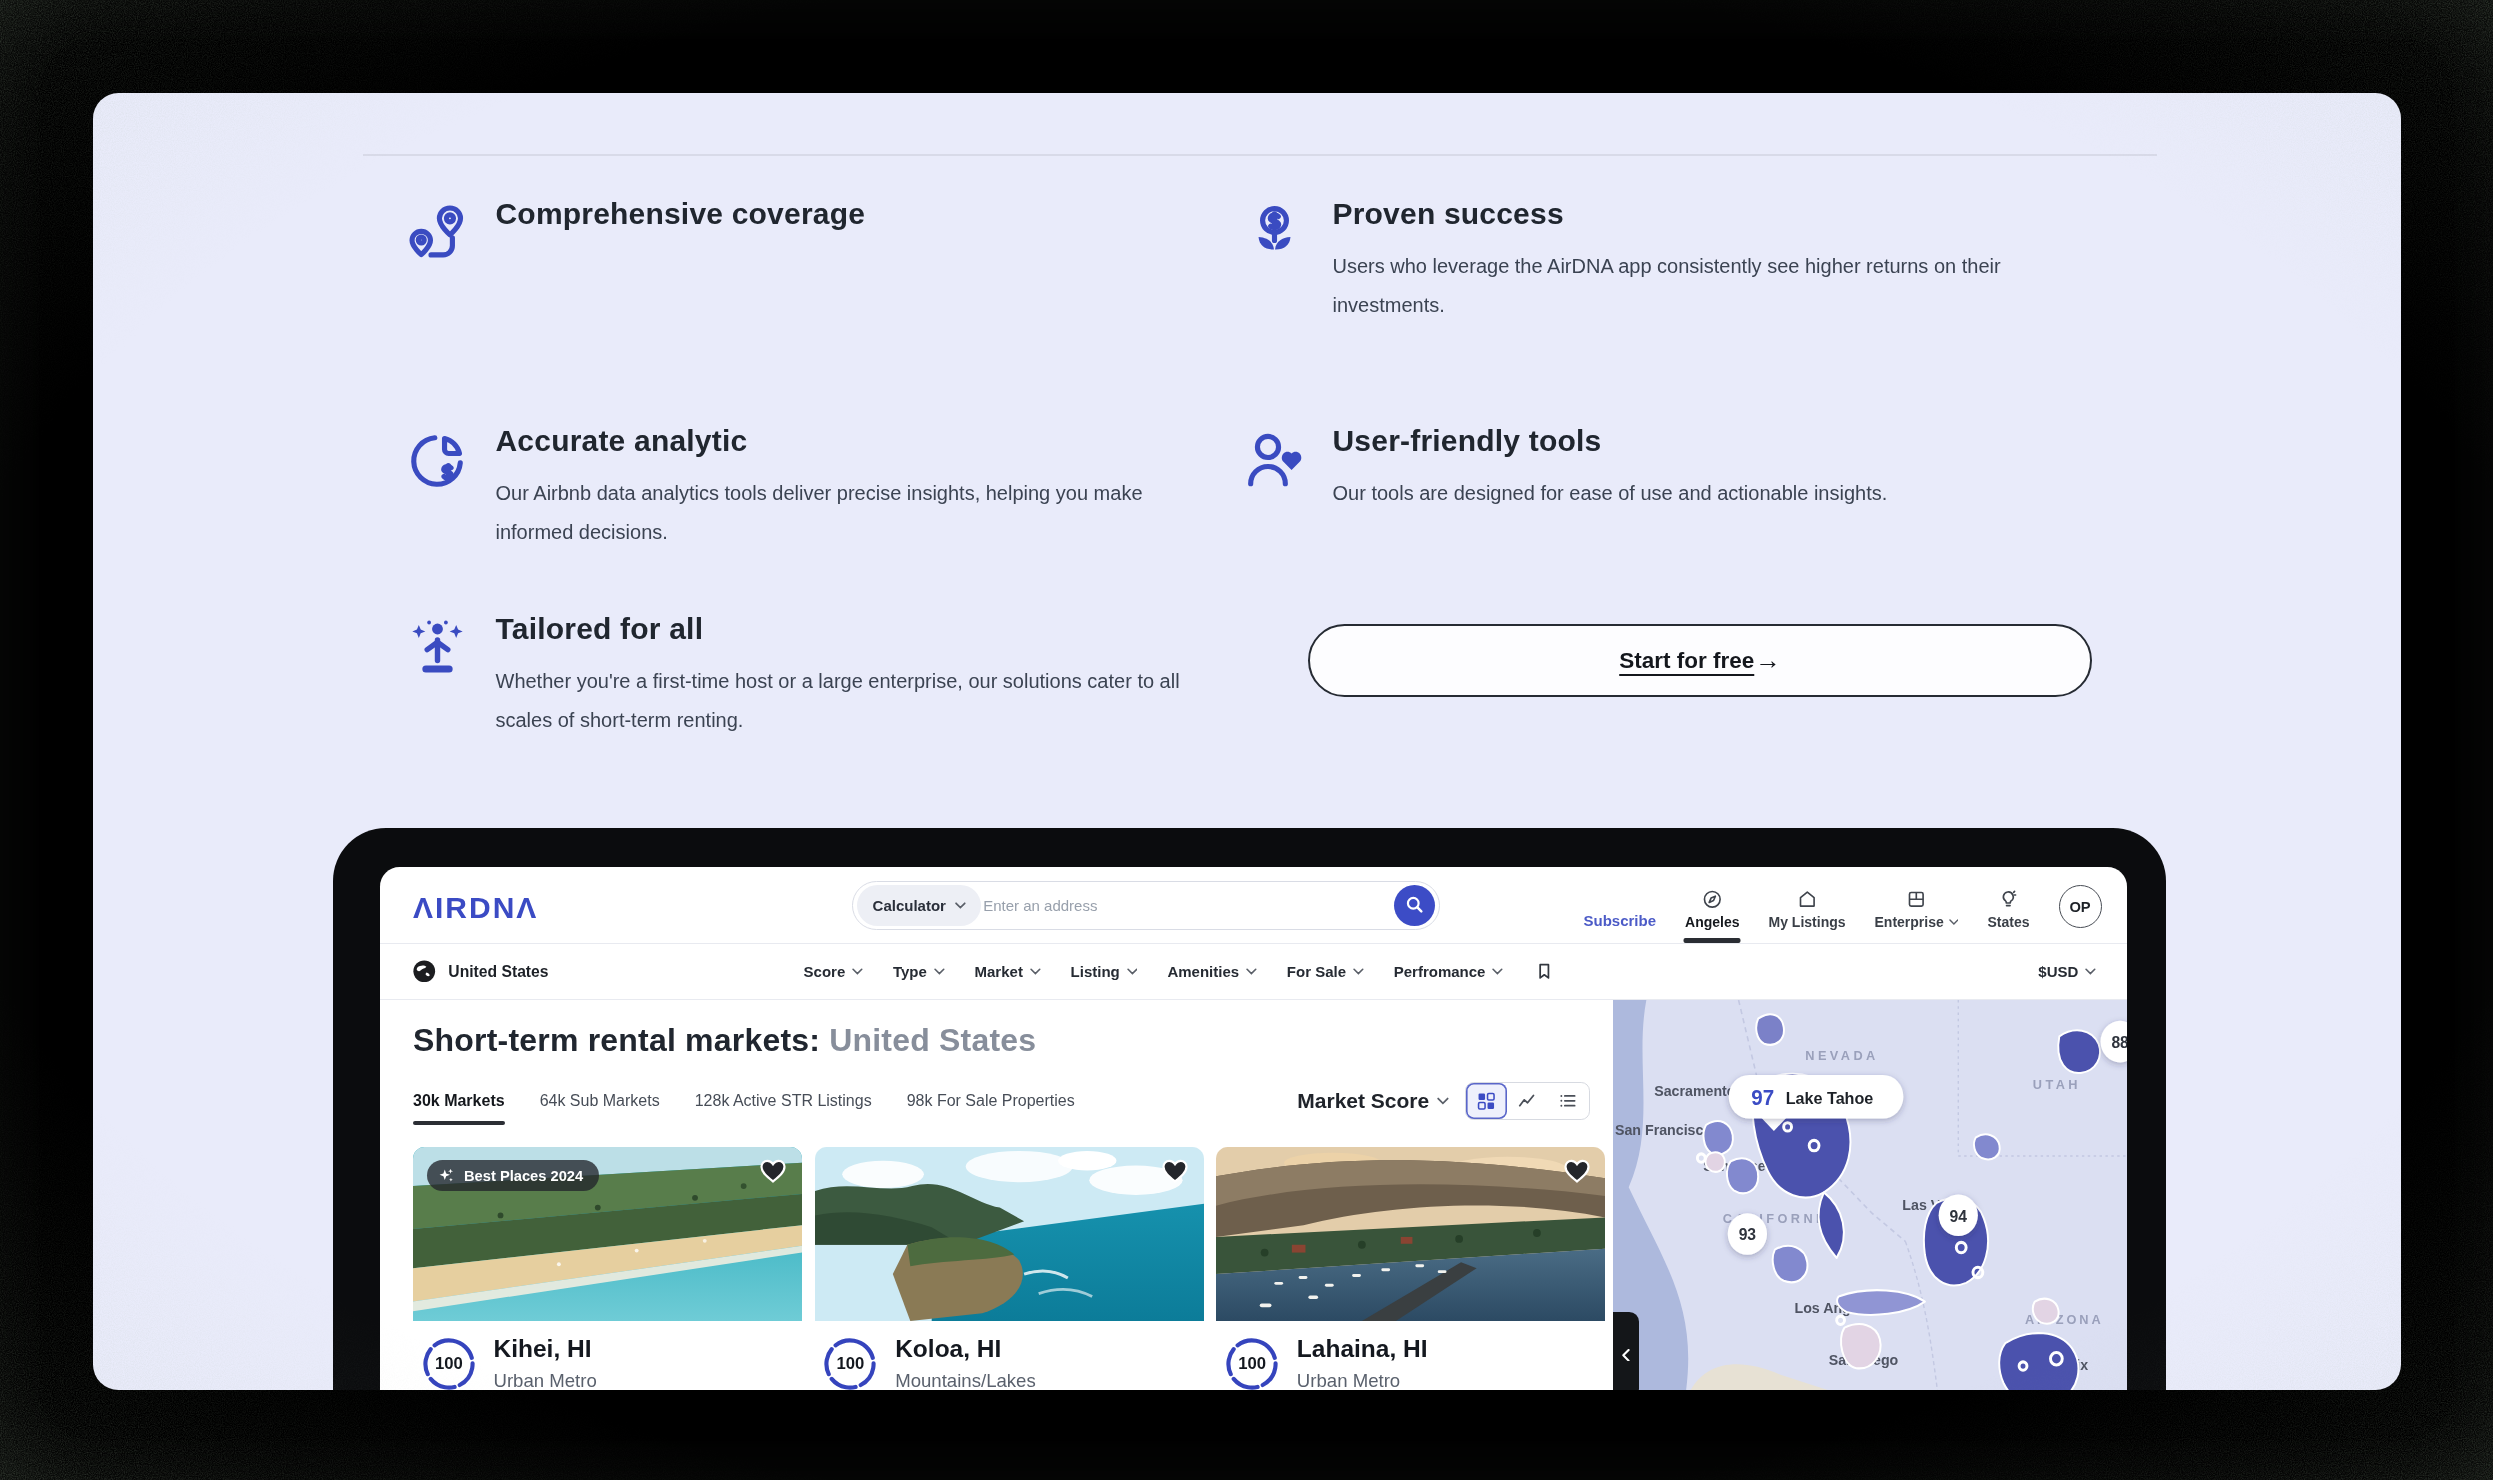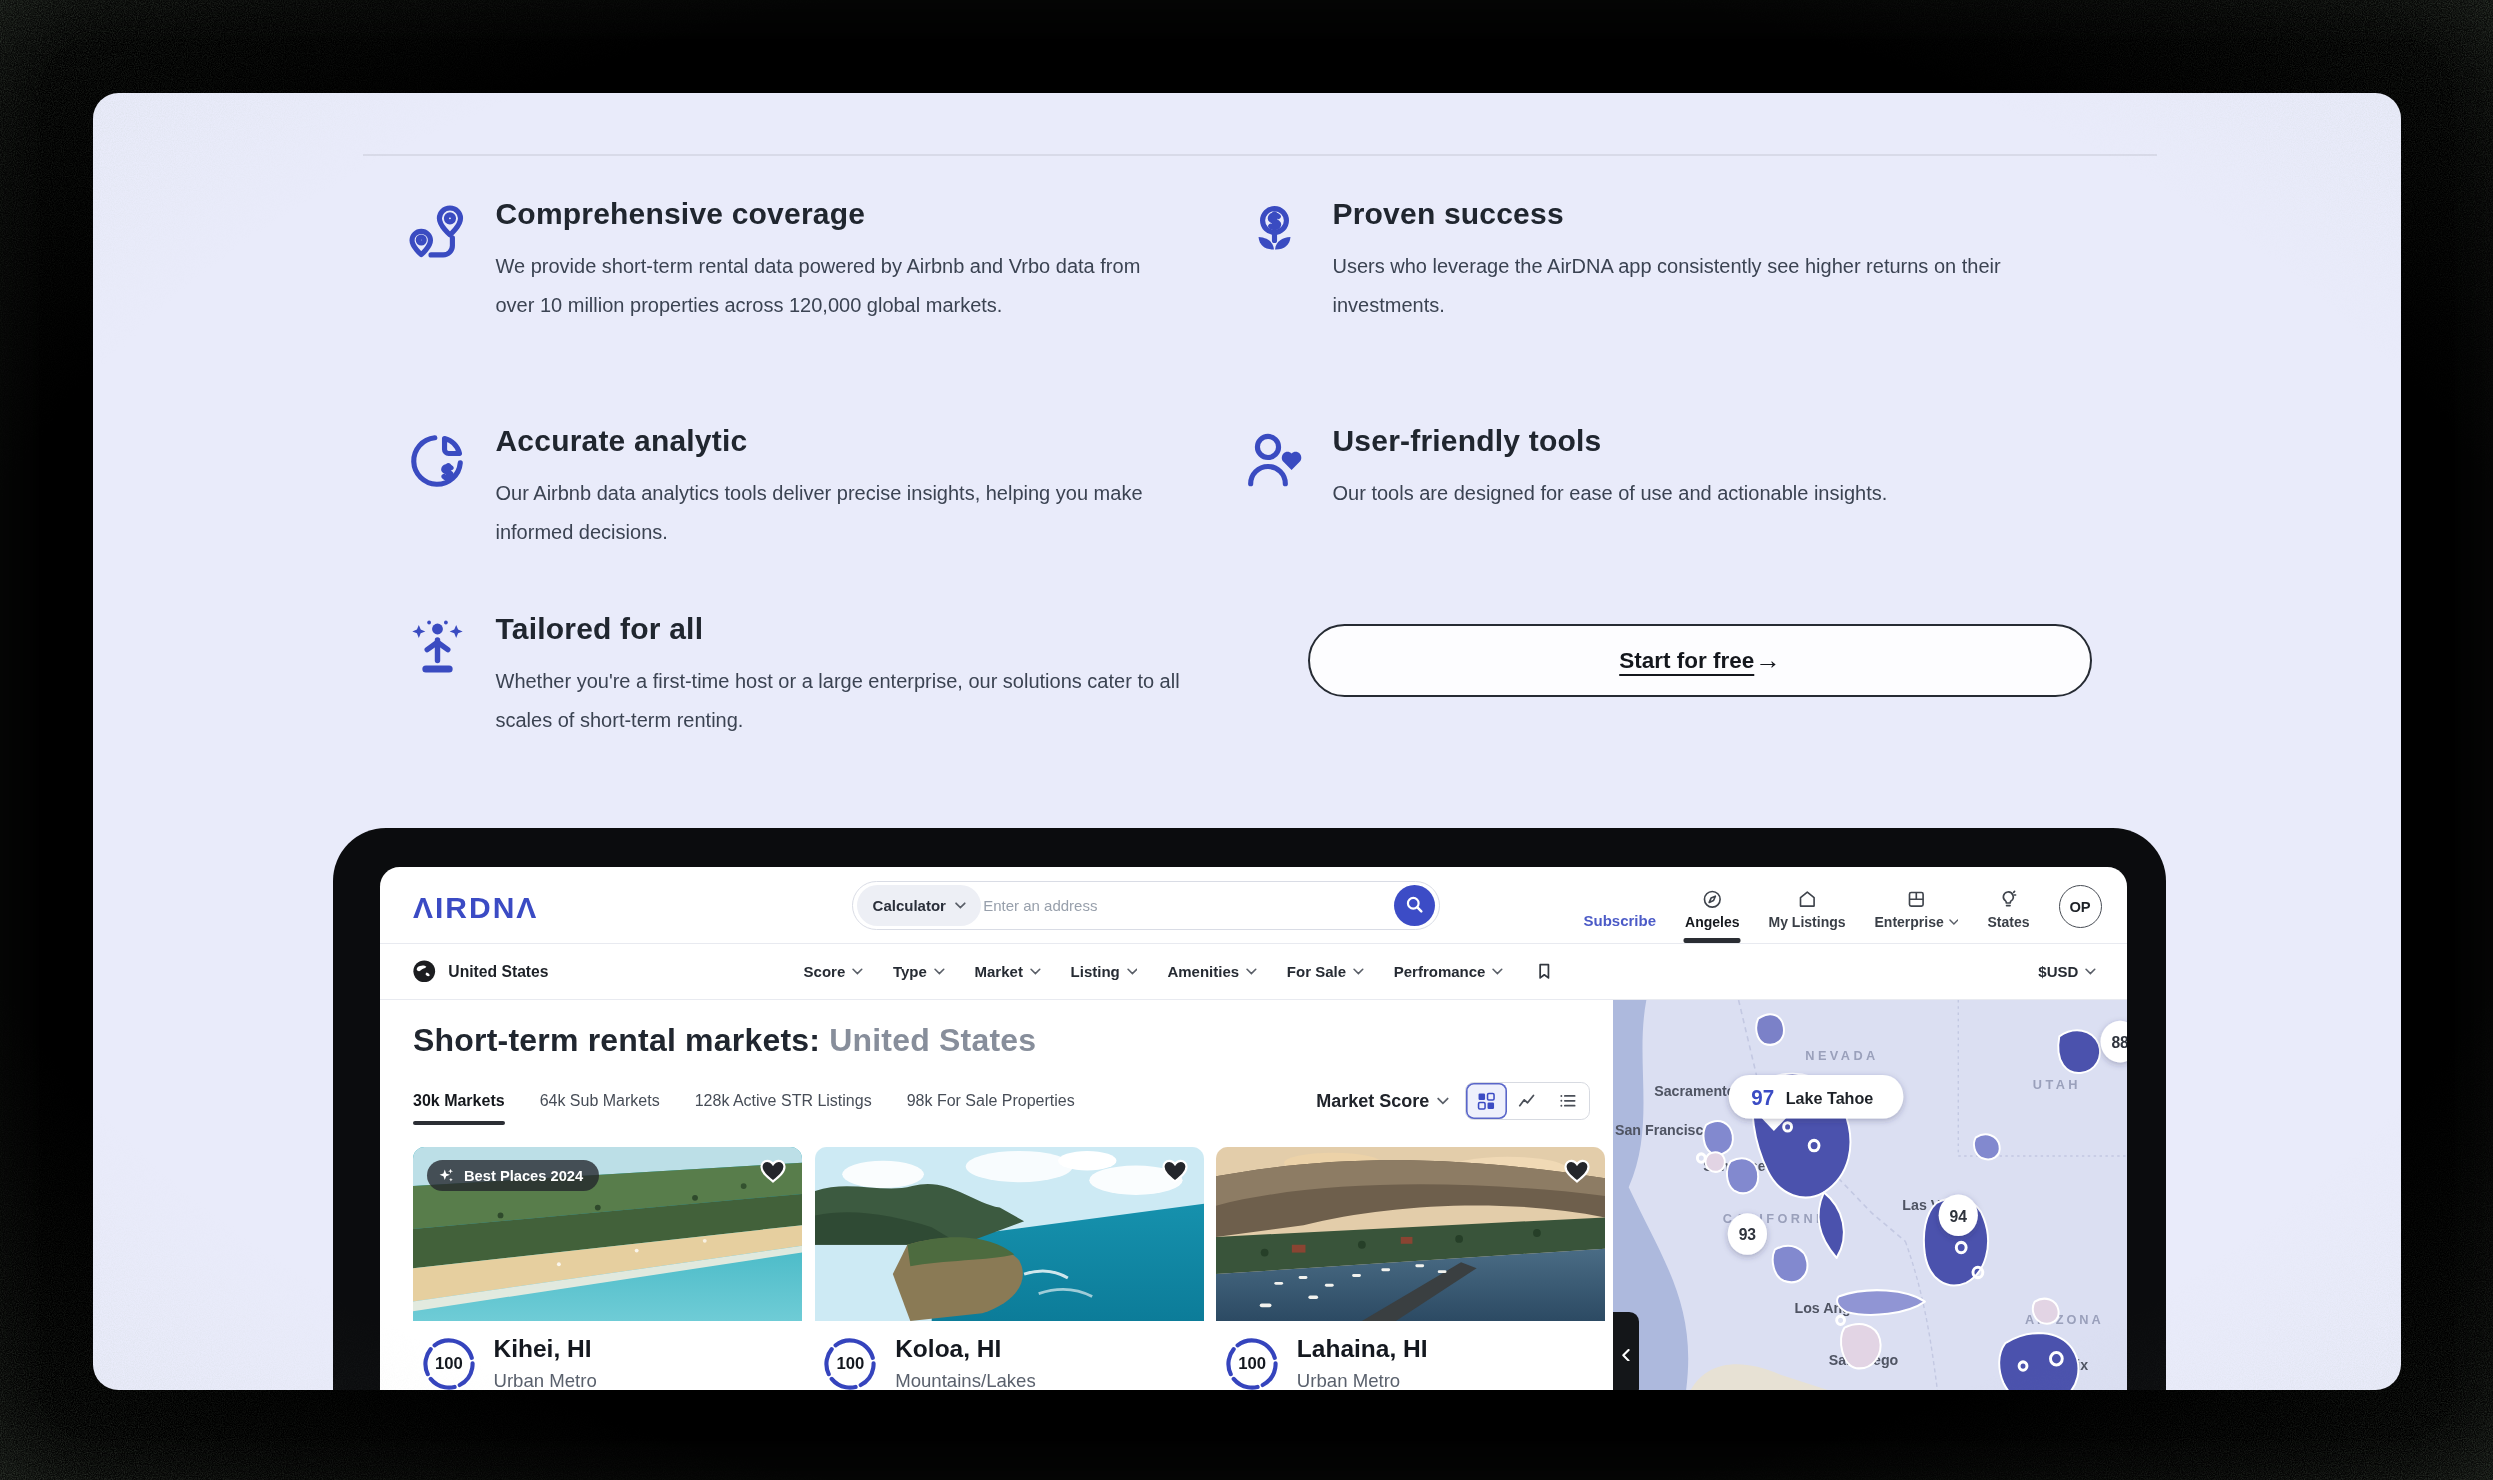--- a/index.html
+++ b/index.html
@@ -97,21 +97,21 @@
   .headline { font-size:32px; letter-spacing:0.2px; }
   .headline .h-prefix { font-weight:800; color:#20262f; }
   .headline .h-region { font-weight:600; color:#878e9b; }
   .tabsrow { margin-top:23.5px; display:flex; align-items:center; }
   .tabs { display:flex; align-items:center; gap:35px; }
   .tab { position:relative; font-size:16px; font-weight:500; color:#474d57; cursor:pointer; }
   .tab.active { color:#14171c; font-weight:700; }
   .tab.active::after { content:""; position:absolute; left:0; right:0; bottom:-14.7px;
     height:3.9px; background:#2b2e34; border-radius:2px; }
   .viewctl { margin-left:auto; margin-right:23.5px; display:flex; align-items:center; gap:15.7px; }
-  .sort { display:flex; align-items:center; gap:7.8px; font-size:18px; font-weight:600;
+  .sort { display:flex; align-items:center; gap:7.8px; font-size:21px; font-weight:600;
     color:#20242b; cursor:pointer; }
   .toggles { display:flex; border:1px solid #d7dae1; border-radius:8.8px; background:#fff; }
   .tgl { width:41px; height:36px; display:flex; align-items:center; justify-content:center;
     cursor:pointer; border-radius:7.8px; }
   .tgl.active { background:#eef0fc; box-shadow:inset 0 0 0 1.6px #5a66c9; }
 
   .cards { margin-top:26.5px; display:flex; gap:12.7px; }
   .card { width:389px; flex:0 0 389px; cursor:pointer; }
   .card-img { position:relative; height:174px; border-radius:11.8px 11.8px 0 0; overflow:hidden; }
   .card-img svg.photo { position:absolute; inset:0; width:100%; height:100%; }
@@ -145,21 +145,20 @@
     <div class="feature f1">
       <svg class="f-icon" viewBox="0 0 24 24" fill="none" stroke="#3a4bc1" stroke-width="1.9" stroke-linecap="round" stroke-linejoin="round">
         <path d="M16.6 2.6c2.2 0 3.9 1.7 3.9 3.8 0 2.8-3.9 6.1-3.9 6.1s-3.9-3.3-3.9-6.1c0-2.1 1.7-3.8 3.9-3.8Z"></path>
         <circle cx="16.6" cy="6.4" r="1.3"></circle>
         <path d="M6 11.2c1.9 0 3.4 1.5 3.4 3.3 0 2.4-3.4 5.3-3.4 5.3s-3.4-2.9-3.4-5.3c0-1.8 1.5-3.3 3.4-3.3Z"></path>
         <circle cx="6" cy="14.4" r="1.1"></circle>
         <path d="M9.6 19.9h4.5a3.4 3.4 0 0 0 3.4-3.4v-2.9"></path>
       </svg>
       <div>
         <h3>Comprehensive coverage</h3>
-        <p>We provide short-term rental data powered by Airbnb and Vrbo data from over 10 million properties across 120,000 global markets.</p>
       </div>
     </div>
 
     <div class="feature f2">
       <svg class="f-icon" viewBox="0 0 24 24" fill="none" stroke="#3a4bc1" stroke-width="1.9" stroke-linecap="round" stroke-linejoin="round">
         <circle cx="12" cy="7.2" r="4.4"></circle>
         <path d="M13.4 5.7c-.5-.6-2.3-.8-2.8.2-.5 1 .6 1.4 1.4 1.6.8.2 1.9.6 1.4 1.6-.5 1-2.3.8-2.8.2"></path>
         <path d="M12 4.7v5.1M12 11.6v3"></path>
         <path d="M11.8 17.9c-.3-3-2.6-4.4-5.7-4.6.3 3.1 2.4 4.7 5.7 4.6Z" fill="#3a4bc1" stroke="none"></path>
         <path d="M12.2 17.9c.3-3 2.6-4.4 5.7-4.6-.3 3.1-2.4 4.7-5.7 4.6Z" fill="#3a4bc1" stroke="none"></path>

